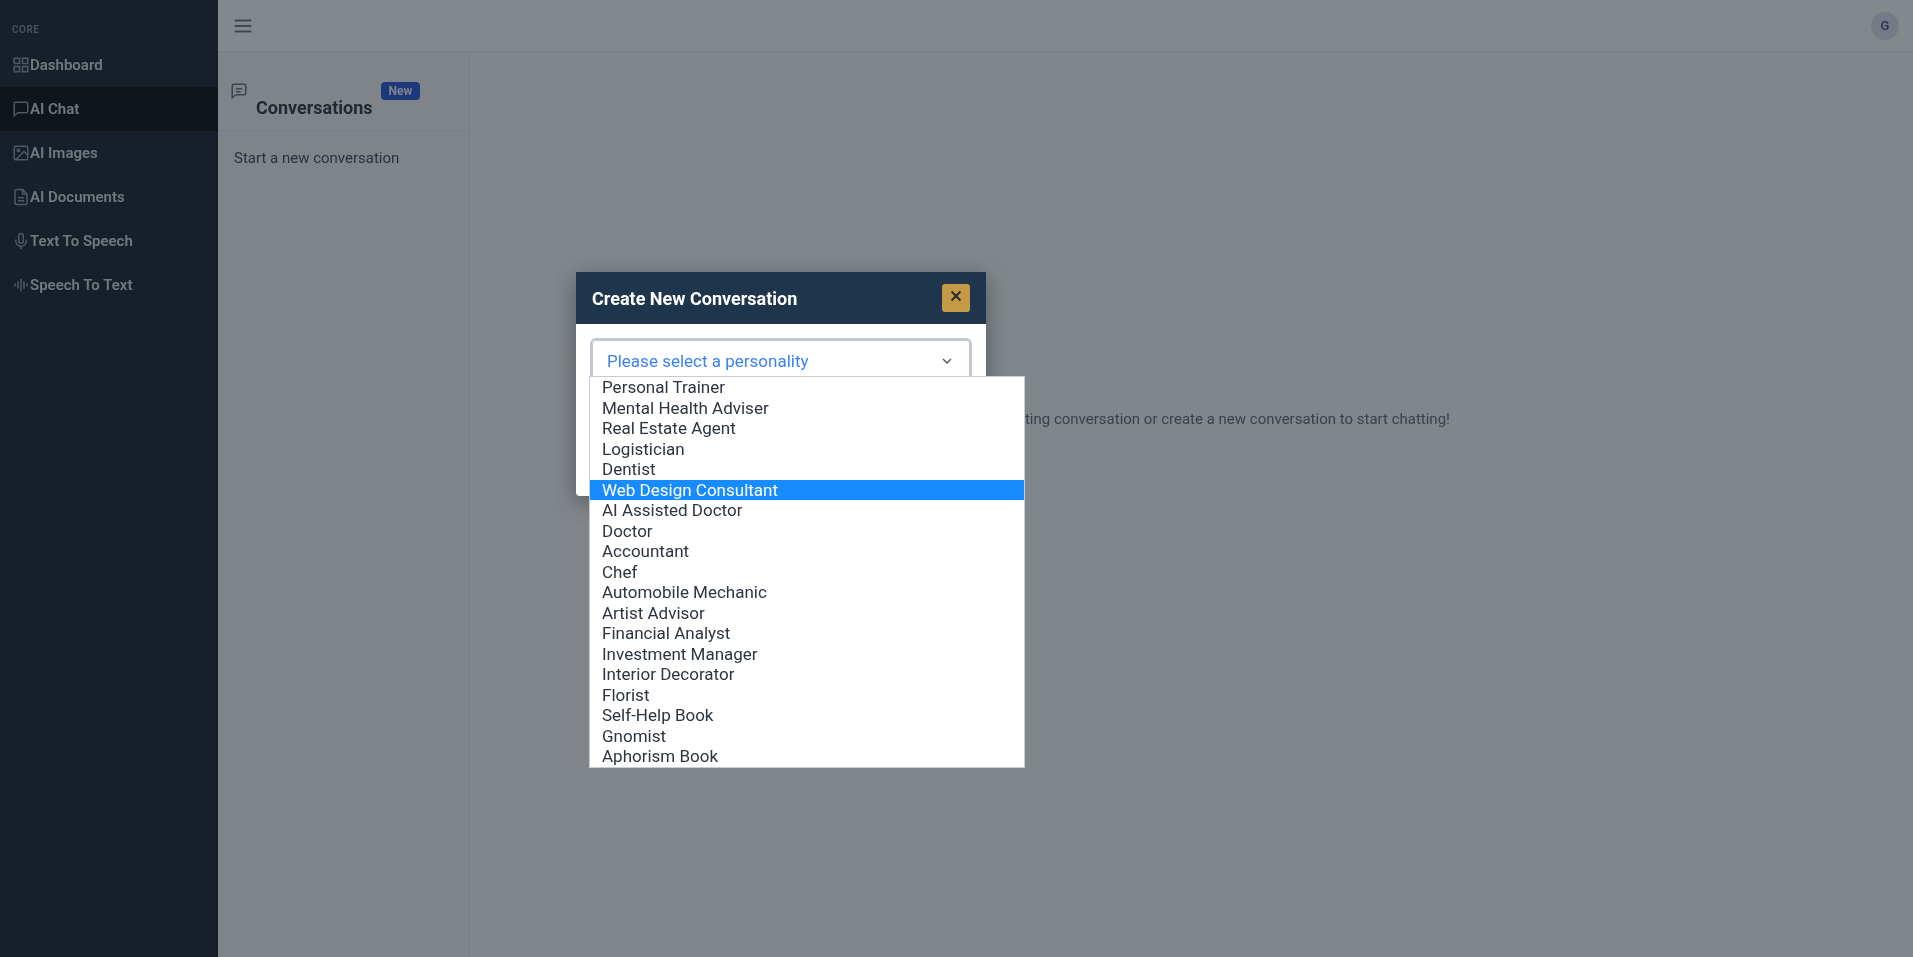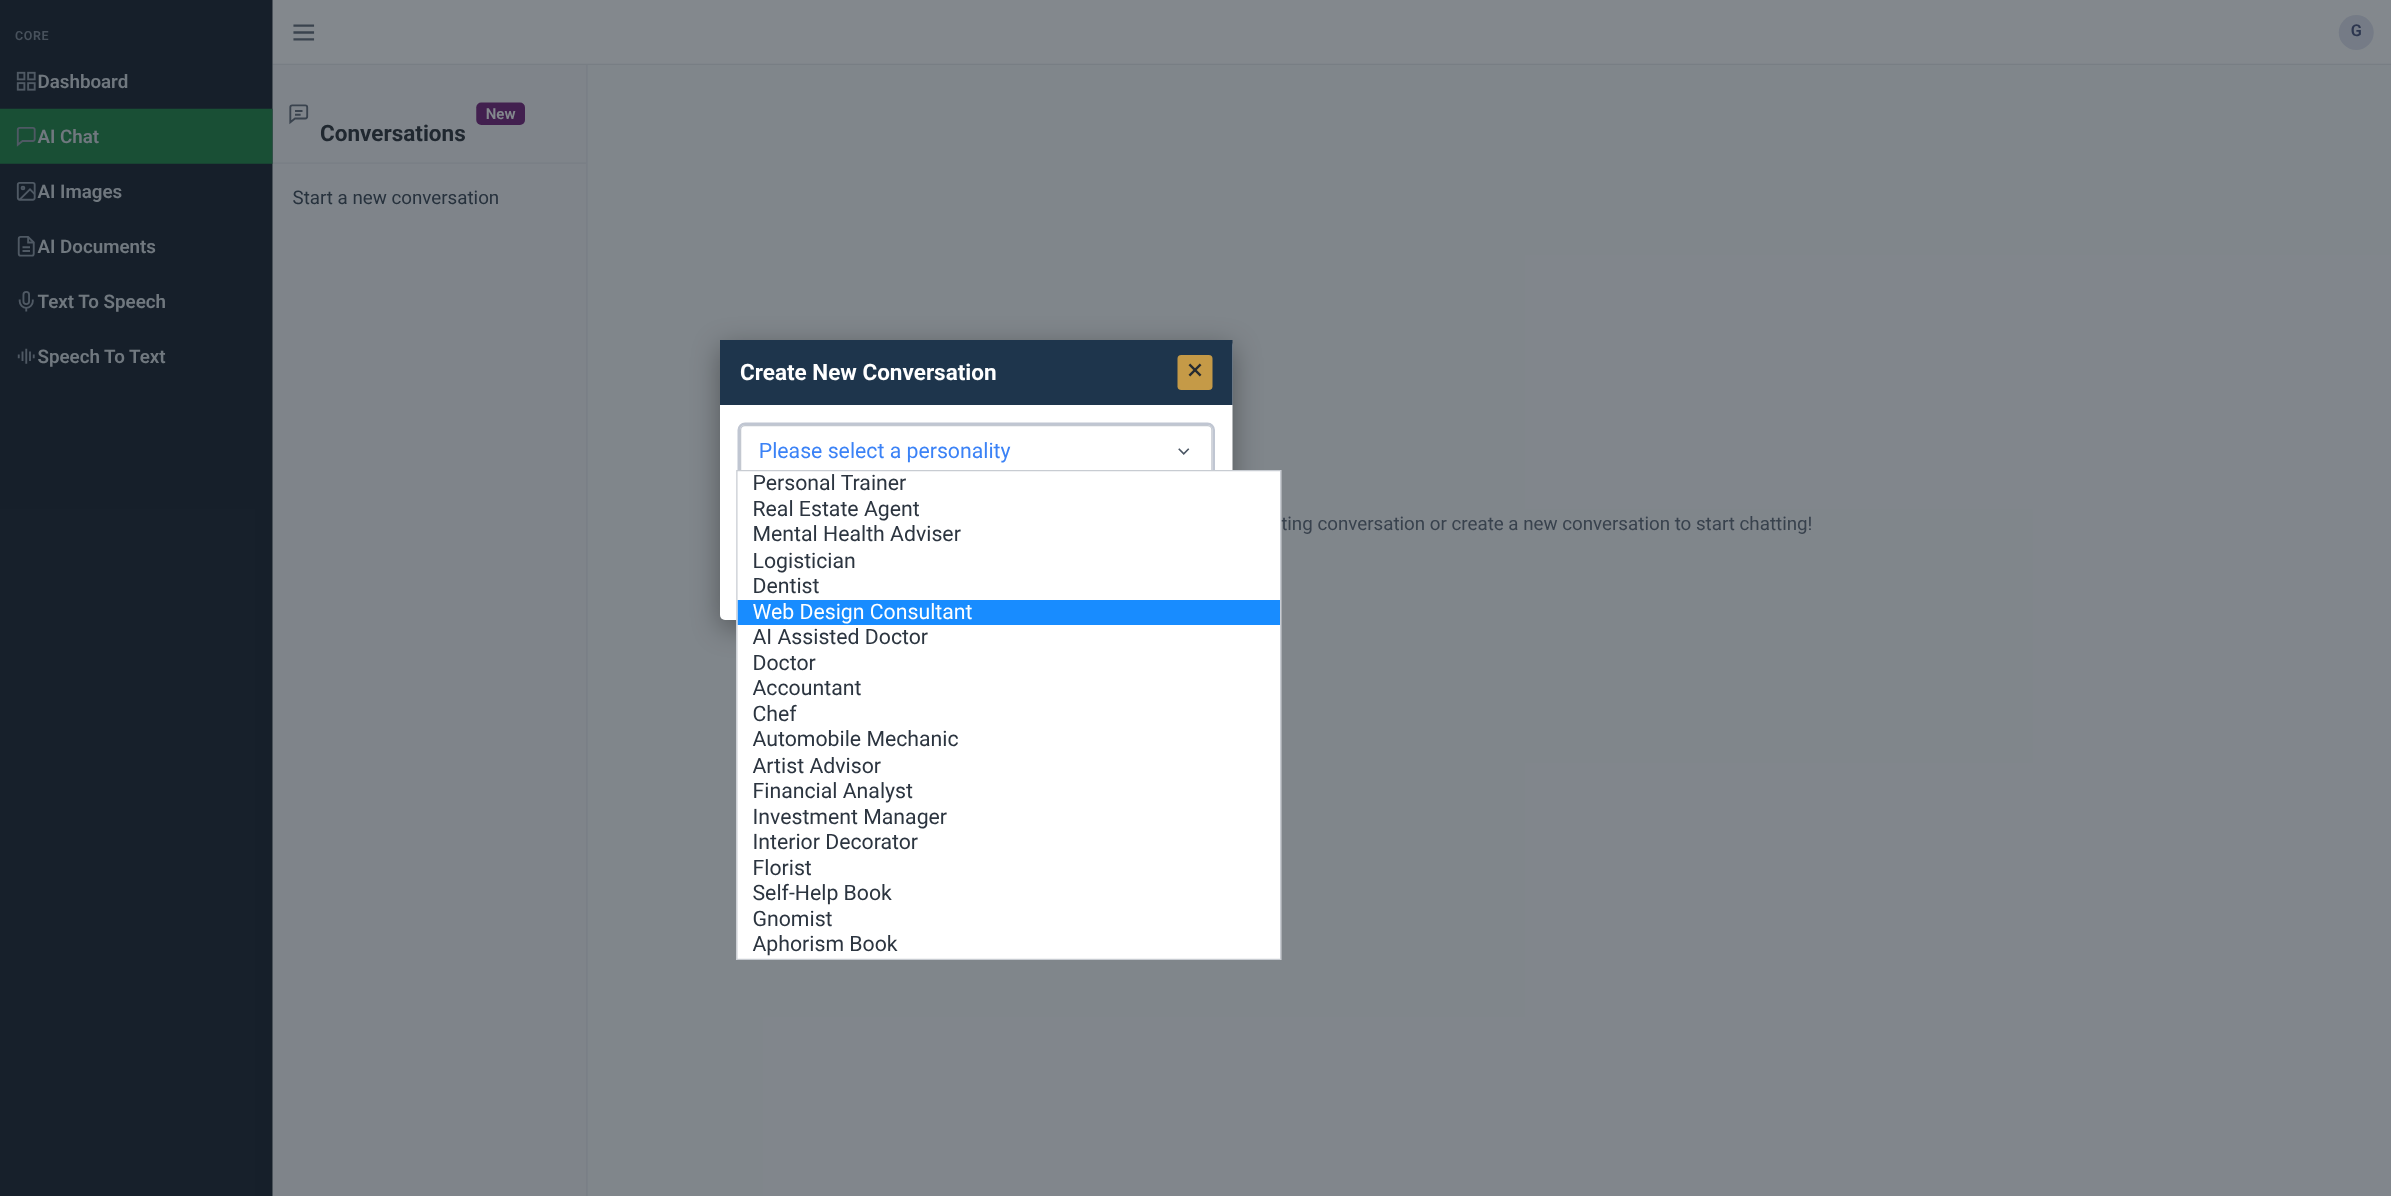--- a/index.html
+++ b/index.html
@@ -34,21 +34,21 @@
   }
   .sidebar-item {
     display: flex;
     align-items: center;
     padding: 13px 12px;
     font-size: 15px;
     font-weight: 600;
     color: #d6dbe0;
     cursor: pointer;
   }
-  .sidebar-item.active { background: #15803d; }
+  .sidebar-item.active { background: #000000; }
   .sidebar-item .nav-icon {
     width: 18px; height: 18px;
     flex-shrink: 0;
     color: #8c97a4;
     display: inline-flex;
     align-items: center;
     justify-content: center;
   }
   .sidebar-item .nav-icon svg { width: 18px; height: 18px; stroke: currentColor; fill: none; stroke-width: 2; }
 
@@ -107,21 +107,21 @@
     padding: 12px 12px;
     border-bottom: 1px solid #e6e8ec;
   }
   .conv-header .conv-icon {
     width: 18px; height: 18px; color: #5d6673;
     display: inline-flex; align-items: center; justify-content: center;
   }
   .conv-header .conv-icon svg { width: 18px; height: 18px; stroke: currentColor; fill: none; stroke-width: 2; }
   .conv-title { font-size: 18px; font-weight: 700; color: #252a31; margin-top: 33px; }
   .badge-new {
-    background: #701a75;
+    background: #1d4ed8;
     color: #ffffff;
     font-size: 12px;
     font-weight: 600;
     padding: 2px 8px;
     border-radius: 4px;
   }
   .conv-start {
     padding: 18px 16px;
     font-size: 15px;
     color: #34404f;
@@ -361,22 +361,22 @@
         <svg viewBox="0 0 24 24">
             <polyline points="6 9 12 15 18 9"></polyline>
           </svg>
       </span>
     </div>
   </div>
 </div>
 
 <div class="dropdown" id="dropdown">
     <div class="option">Personal Trainer</div>
+    <div class="option">Mental Health Adviser</div>
     <div class="option">Real Estate Agent</div>
-    <div class="option">Mental Health Adviser</div>
     <div class="option">Logistician</div>
     <div class="option">Dentist</div>
     <div class="option highlight">Web Design Consultant</div>
     <div class="option">AI Assisted Doctor</div>
     <div class="option">Doctor</div>
     <div class="option">Accountant</div>
     <div class="option">Chef</div>
     <div class="option">Automobile Mechanic</div>
     <div class="option">Artist Advisor</div>
     <div class="option">Financial Analyst</div>

